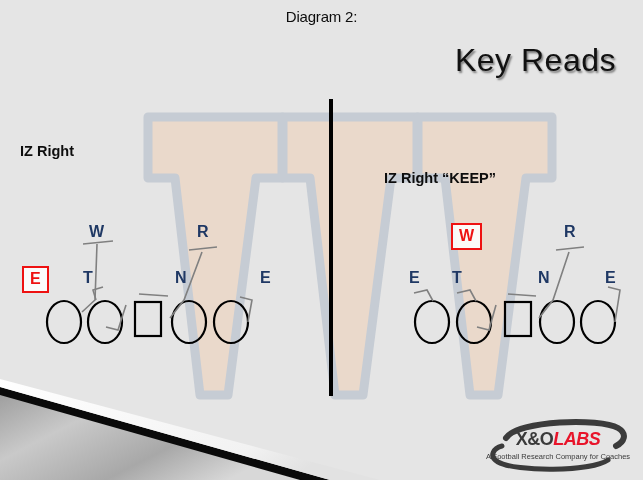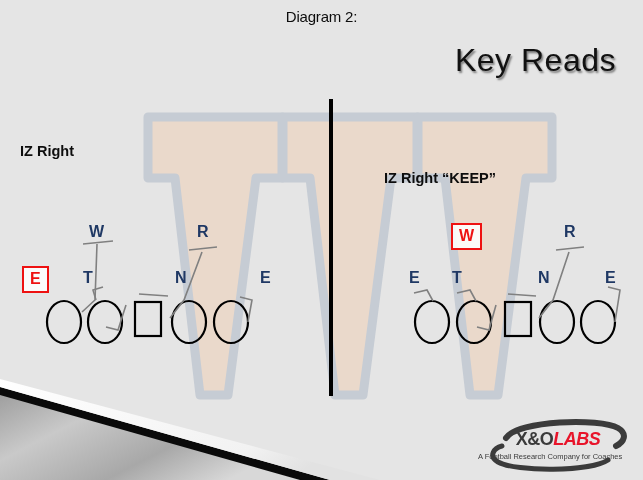--- a/index.html
+++ b/index.html
@@ -117,20 +117,21 @@
     font-weight: bold;
     line-height: 1;
     white-space: nowrap;
   }
   #logo-xo   { color: #3b3b3b; letter-spacing: -0.5px; }
   #logo-labs { color: #e8142a; letter-spacing: -0.5px; font-style: italic; }
   #logo-tagline {
     position: absolute;
     left: 0; top: 36px;
     width: 160px;
+    text-align: center;
     font-size: 7.5px;
     color: #3b3b3b;
     white-space: nowrap;
   }
 </style>
 </head>
 <body>
 
 <div id="slide">
 

